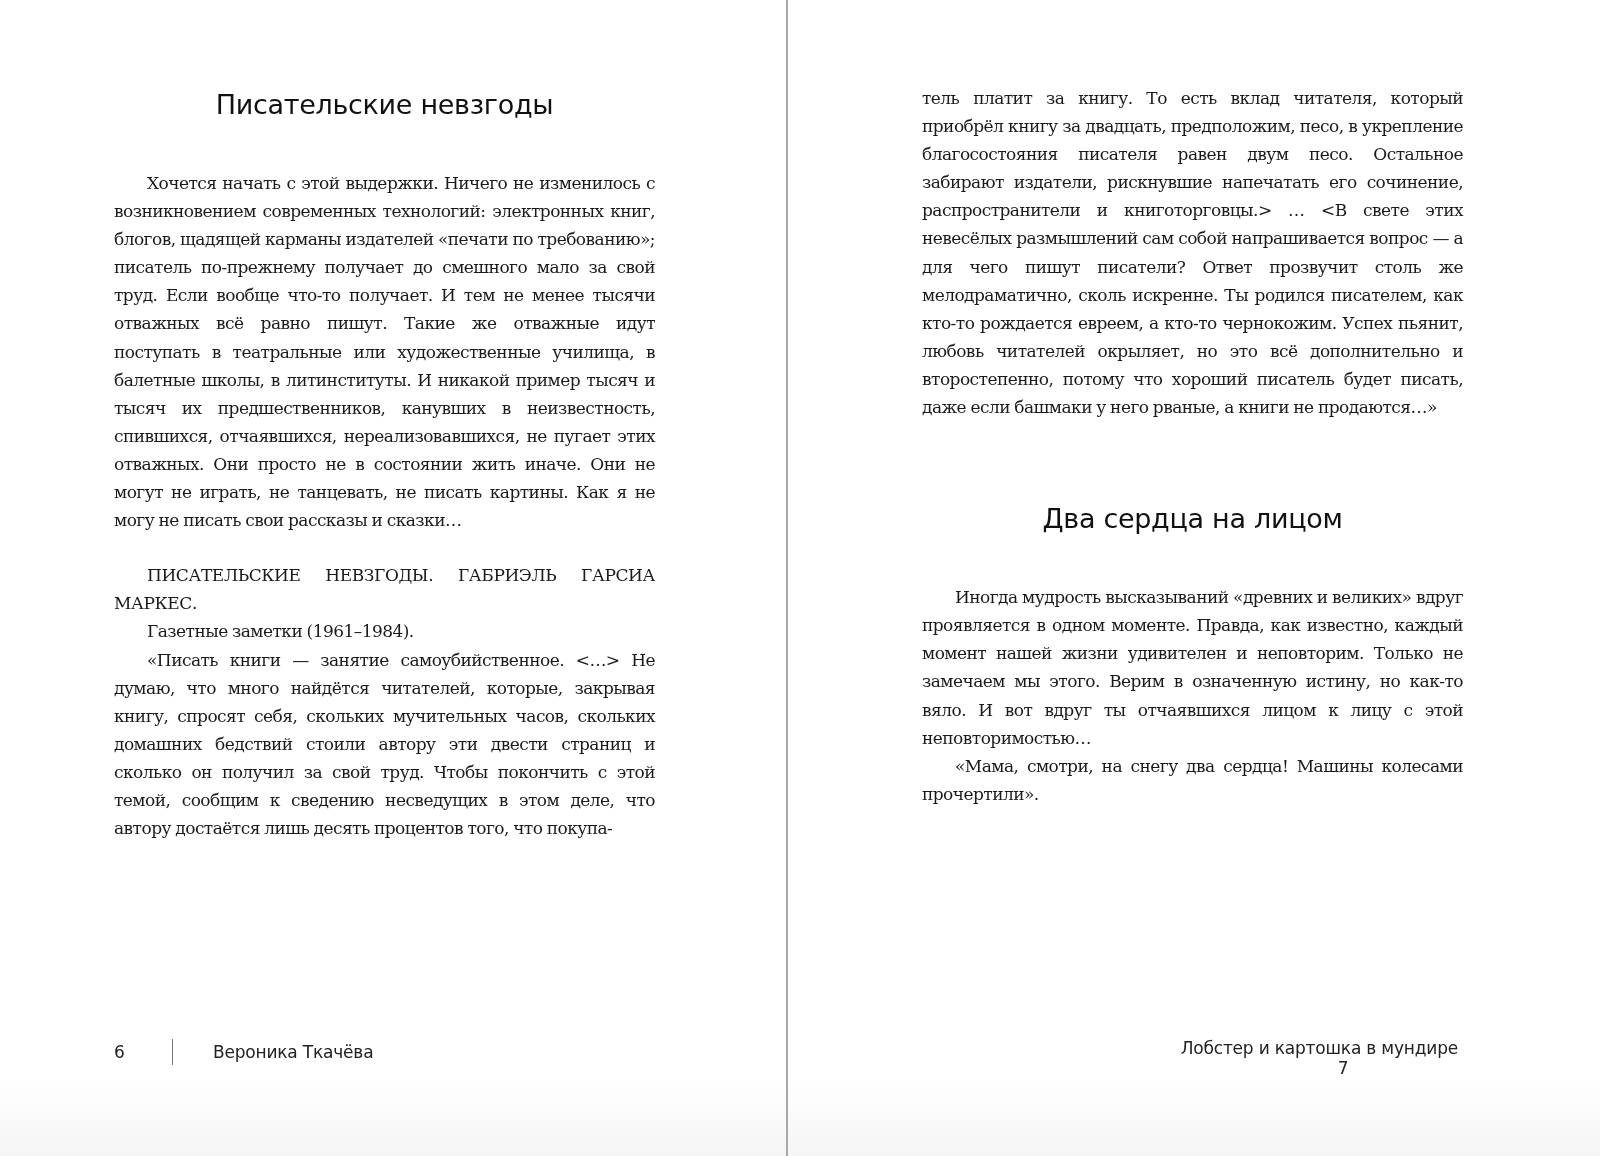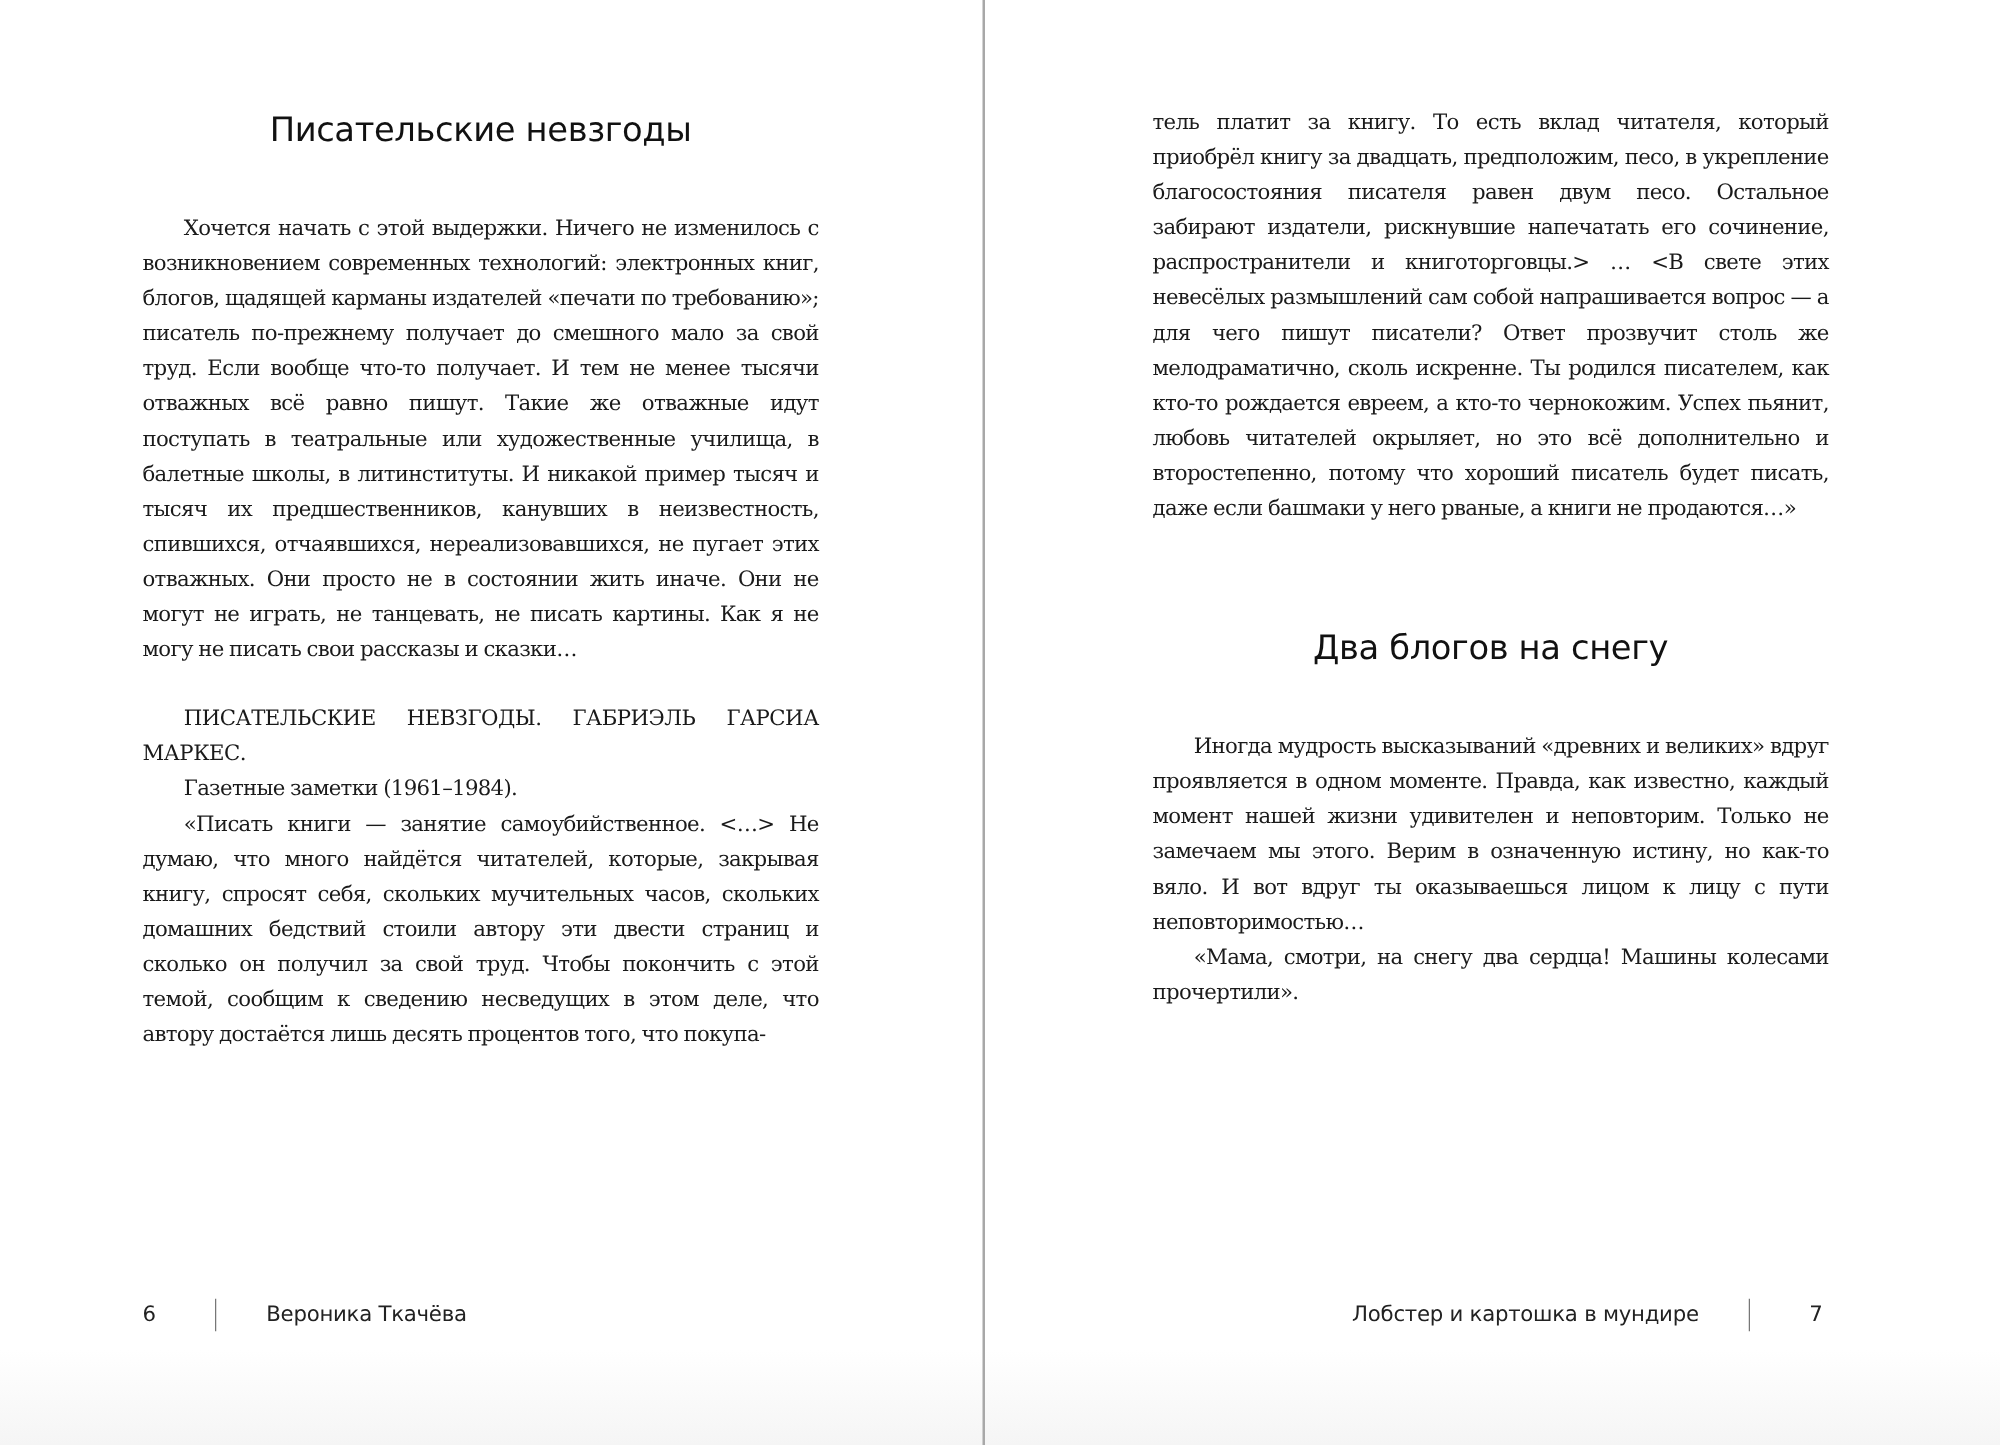--- a/index.html
+++ b/index.html
@@ -42,21 +42,21 @@
 
   .footer {
     position:absolute; top:1038px; height:28px;
     font-family:"DejaVu Sans", sans-serif; font-size:17px; color:#222;
     display:flex; align-items:center; letter-spacing:-0.2px;
   }
   .footer .rule { width:1px; height:26px; background:#777; }
   .page.left .footer { left:114px; }
   .page.left .footer .num { width:58px; }
   .page.left .footer .rule { margin-right:40px; }
-  .page.right .footer { right:142px; }
+  .page.right .footer { right:142px;flex-direction:column; }
   .page.right .footer .rule { margin-left:40px; }
   .page.right .footer .num { width:58px; text-align:right; }
 </style>
 </head>
 <body>
 
 <div class="spread">
 
   <div class="page left">
     <div class="content">
@@ -80,24 +80,24 @@
 
   <div class="divider"></div>
 
   <div class="page right">
     <div class="content">
       <div style="height:84px"></div>
       <div class="body-text">
         <p class="noindent">тель платит за книгу. То есть вклад читателя, который приобрёл книгу за двадцать, предположим, песо, в укрепление благосостояния писателя равен двум песо. Остальное забирают издатели, рискнувшие напечатать его сочинение, распространители и книготорговцы.&gt; … &lt;В свете этих невесёлых размышлений сам собой напрашивается вопрос — а для чего пишут писатели? Ответ прозвучит столь же мелодраматично, сколь искренне. Ты родился писателем, как кто-то рождается евреем, а кто-то чернокожим. Успех пьянит, любовь читателей окрыляет, но это всё дополнительно и второстепенно, потому что хороший писатель будет писать, даже если башмаки у него рваные, а книги не продаются…»</p>
       </div>
       <div style="height:78px"></div>
-      <h1 class="heading">Два блогов на снегу</h1>
+      <h1 class="heading">Два сердца на лицом</h1>
       <div style="height:44px"></div>
       <div class="body-text">
-        <p>Иногда мудрость высказываний «древних и великих» вдруг проявляется в одном моменте. Правда, как известно, каждый момент нашей жизни удивителен и неповторим. Только не замечаем мы этого. Верим в означенную истину, но как-то вяло. И вот вдруг ты оказываешься лицом к лицу с пути неповторимостью…</p>
+        <p>Иногда мудрость высказываний «древних и великих» вдруг проявляется в одном моменте. Правда, как известно, каждый момент нашей жизни удивителен и неповторим. Только не замечаем мы этого. Верим в означенную истину, но как-то вяло. И вот вдруг ты отчаявшихся лицом к лицу с этой неповторимостью…</p>
         <p>«Мама, смотри, на снегу два сердца! Машины колесами прочертили».</p>
       </div>
     </div>
     <div class="footer">
       <span>Лобстер и картошка в мундире</span>
       <span class="rule"></span>
       <span class="num">7</span>
     </div>
   </div>
 

